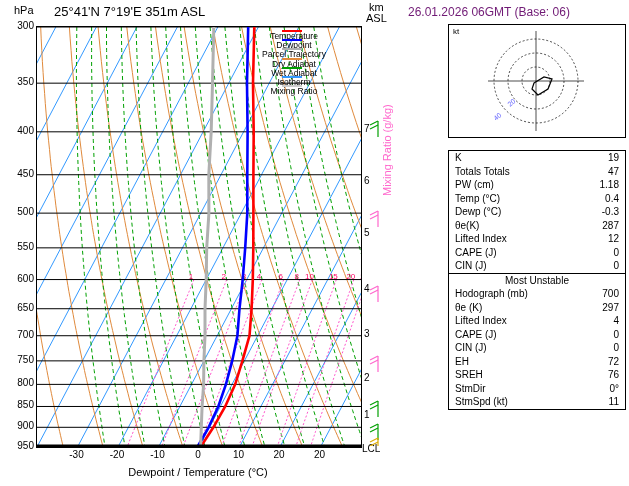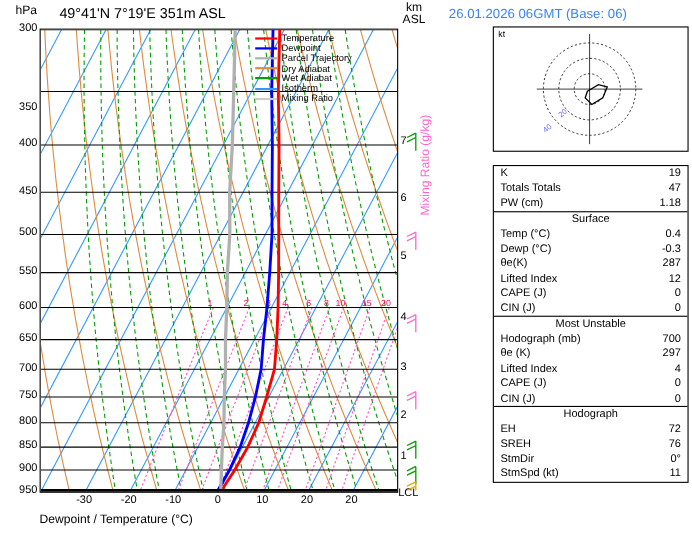--- a/index.html
+++ b/index.html
@@ -12,54 +12,54 @@
   .title-left{position:absolute;left:54px;top:4px;font-size:13px;color:#000;font-weight:normal;}
   .km-label{position:absolute;left:366px;top:2px;font-size:11px;color:#000;text-align:center;line-height:11px;}
 
   .plot{position:absolute;left:36px;top:26px;width:324px;height:420px;border:1px solid #000;background:#fff;overflow:hidden;}
   .plot svg{position:absolute;left:0;top:0;}
 
   .ylab{position:absolute;right:366px;font-size:10px;color:#000;text-align:right;width:30px;}
   .xlab{position:absolute;font-size:10px;color:#000;text-align:center;width:30px;top:449px;}
   .kmlab{position:absolute;left:364px;font-size:10px;color:#000;}
 
-  .xtitle{position:absolute;left:36px;top:466px;width:324px;font-size:11px;color:#000;}
+  .xtitle{position:absolute;left:36px;top:466px;width:324px;text-align:center;font-size:11px;color:#000;}
 
   .mixing-title{position:absolute;left:381px;top:196px;font-size:11px;color:#ff66cc;
      transform:rotate(-90deg);transform-origin:left top;white-space:nowrap;}
 
   .legend{position:absolute;left:232px;top:30px;width:124px;font-size:8.5px;color:#000;line-height:9.2px;}
-  .legend .row{display:flex;align-items:center;height:9.2px;}
+  .legend .row{display:flex;align-items:center;height:9.2px;flex-direction:column;}
   .legend .sw{width:20px;height:0;border-top-width:2px;border-top-style:solid;margin-right:4px;}
 
   .lcl{position:absolute;left:362px;top:443px;font-size:10px;color:#000;}
 
   
   .right{position:absolute;left:400px;top:0;width:229px;height:486px;}
-  .rtitle{position:absolute;left:8px;top:5px;font-size:12px;color:#3b82f6;}
+  .rtitle{position:absolute;left:8px;top:5px;font-size:12px;color:#701a75;}
   .hodo-box{position:absolute;left:48px;top:24px;width:176px;height:112px;border:1px solid #000;background:#fff;}
   .kt{position:absolute;left:4px;top:2px;font-size:8px;color:#000;}
 
   .tbl{position:absolute;left:48px;top:150px;width:176px;border:1px solid #000;background:#fff;font-size:10px;color:#000;}
   .tbl .sec{border-top:1px solid #000;}
   .tbl .r{display:flex;justify-content:space-between;padding:0 6px;height:13.5px;line-height:13.5px;}
   .tbl .hdr{text-align:center;height:13.5px;line-height:13.5px;}
   .tbl .r .k{white-space:nowrap;}
   .tbl .r .v{white-space:nowrap;}
 
   .wind-col{position:absolute;left:360px;top:26px;width:38px;height:420px;}
 </style>
 </head>
 <body>
 
 <div class="root">
 
   <div class="skew-panel">
     <div class="hpa-label">hPa</div>
-    <div class="title-left">49°41'N 7°19'E 351m ASL</div>
+    <div class="title-left">25°41'N 7°19'E 351m ASL</div>
     <div class="km-label">km<br>ASL</div>
 
     <div class="plot">
       <svg width="324" height="420" id="skewsvg">
           <line x1="-324" y1="420" x2="-102.66" y2="0" stroke="#3399ff" stroke-width="1"></line>
           <line x1="-283.5" y1="420" x2="-62.16" y2="0" stroke="#3399ff" stroke-width="1"></line>
           <line x1="-243" y1="420" x2="-21.659999999999997" y2="0" stroke="#3399ff" stroke-width="1"></line>
           <line x1="-202.5" y1="420" x2="18.840000000000003" y2="0" stroke="#3399ff" stroke-width="1"></line>
           <line x1="-162" y1="420" x2="59.34" y2="0" stroke="#3399ff" stroke-width="1"></line>
           <line x1="-121.5" y1="420" x2="99.84" y2="0" stroke="#3399ff" stroke-width="1"></line>
@@ -224,21 +224,21 @@
             <line x1="18" y1="402" x2="10" y2="406" stroke="#00a000" stroke-width="1.2"></line>
           </g>
           <g>
             <line x1="18" y1="412" x2="18" y2="428" stroke="#ddaa00" stroke-width="1.2"></line>
             <line x1="18" y1="412" x2="10" y2="416" stroke="#ddaa00" stroke-width="1.2"></line>
             <line x1="18" y1="416" x2="10" y2="420" stroke="#ddaa00" stroke-width="1.2"></line>
           </g>
         </svg>
     </div>
   <div class="ylab" style="top: 20px;">300</div>
-      <div class="ylab" style="top: 76.1676px; margin-top: 16px;">350</div>
+      <div class="ylab" style="top: 76.1676px;">350</div>
       <div class="ylab" style="top: 124.822px;">400</div>
       <div class="ylab" style="top: 167.739px;">450</div>
       <div class="ylab" style="top: 206.129px;">500</div>
       <div class="ylab" style="top: 240.857px;">550</div>
       <div class="ylab" style="top: 272.561px;">600</div>
       <div class="ylab" style="top: 301.726px;">650</div>
       <div class="ylab" style="top: 328.729px;">700</div>
       <div class="ylab" style="top: 353.867px;">750</div>
       <div class="ylab" style="top: 377.383px;">800</div>
       <div class="ylab" style="top: 399.473px;">850</div>
@@ -284,21 +284,20 @@
           <span class="v">19</span>
         </div>
         <div class="r">
           <span class="k">Totals Totals</span>
           <span class="v">47</span>
         </div>
         <div class="r">
           <span class="k">PW (cm)</span>
           <span class="v">1.18</span>
         </div>
-        <div class="hdr sec">Surface</div>
         <div class="r">
           <span class="k">Temp (°C)</span>
           <span class="v">0.4</span>
         </div>
         <div class="r">
           <span class="k">Dewp (°C)</span>
           <span class="v">-0.3</span>
         </div>
         <div class="r">
           <span class="k">θe(K)</span>
@@ -330,21 +329,20 @@
           <span class="v">4</span>
         </div>
         <div class="r">
           <span class="k">CAPE (J)</span>
           <span class="v">0</span>
         </div>
         <div class="r">
           <span class="k">CIN (J)</span>
           <span class="v">0</span>
         </div>
-        <div class="hdr sec">Hodograph</div>
         <div class="r">
           <span class="k">EH</span>
           <span class="v">72</span>
         </div>
         <div class="r">
           <span class="k">SREH</span>
           <span class="v">76</span>
         </div>
         <div class="r">
           <span class="k">StmDir</span>

